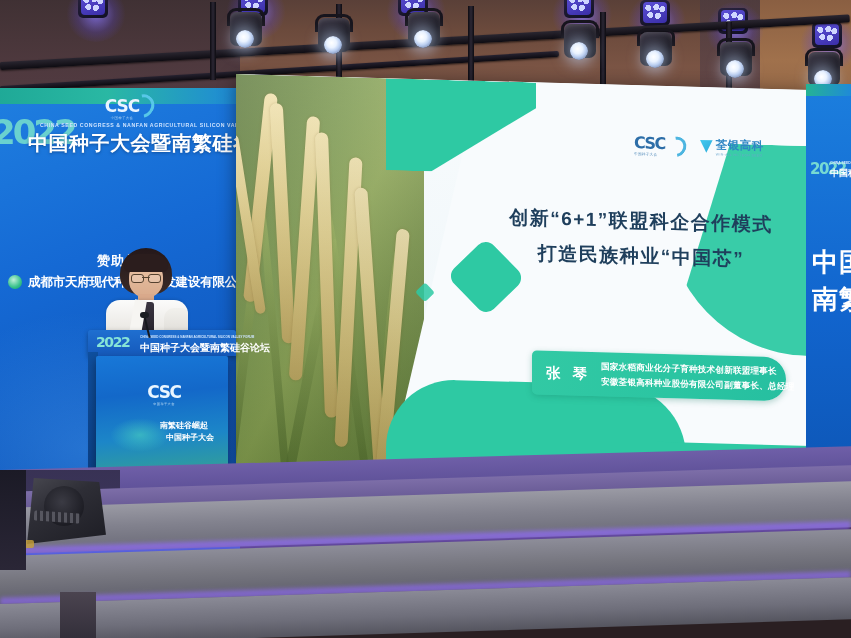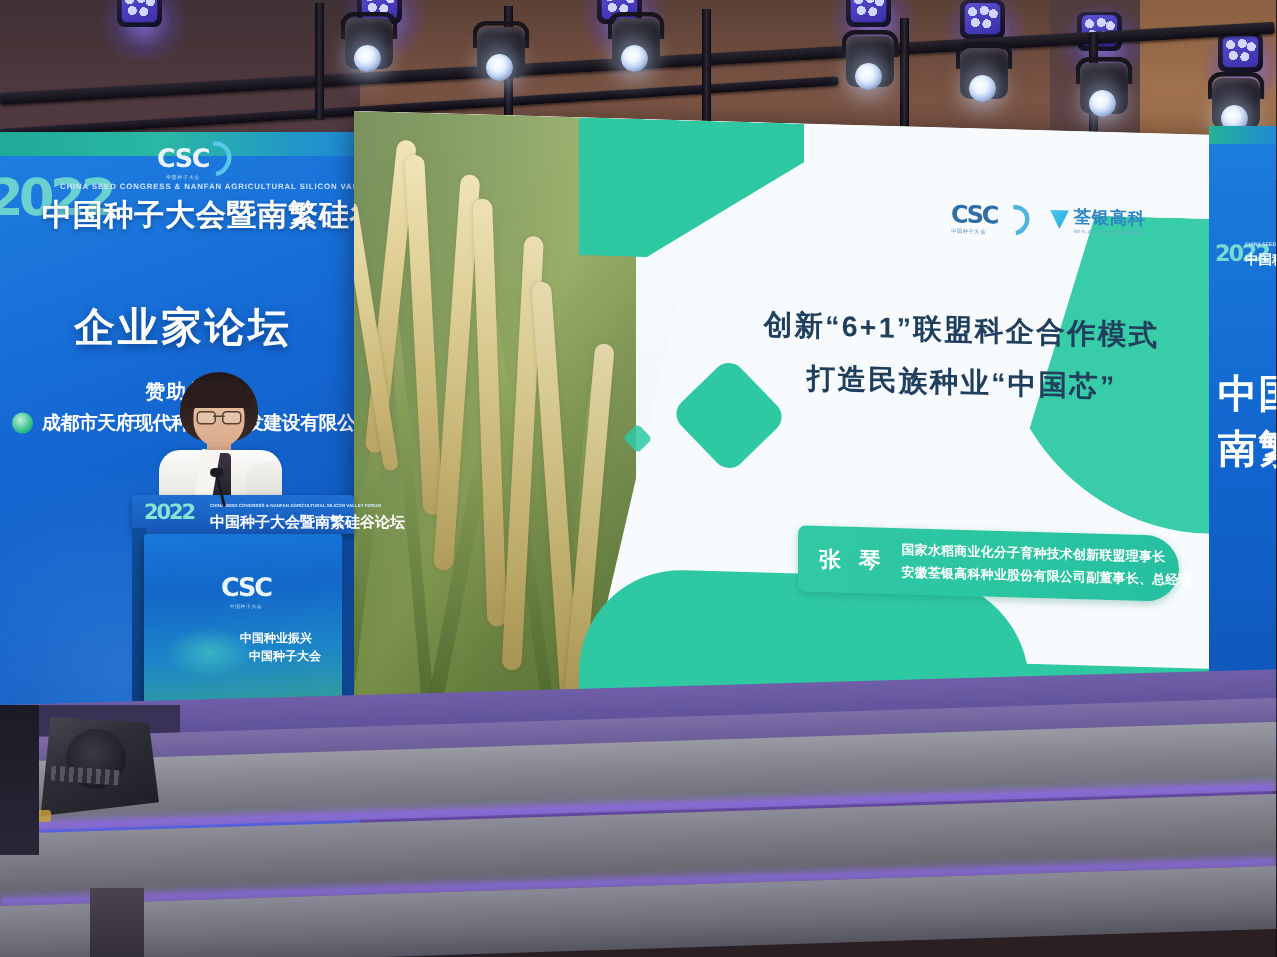--- a/index.html
+++ b/index.html
@@ -349,21 +349,20 @@
 
   <div class="abs" style="left:96px;top:96px;width:52px;text-align:center;">
     <div class="csc-mark" style="font-size:17px;font-family:'DejaVu Sans',sans-serif;">CSC</div>
     <div style="font-size:3.4px;color:#bcdcf5;letter-spacing:.4px;">中国种子大会</div>
     <div class="csc-swoosh" style="left:36px;top:-2px;width:16px;height:18px;"></div>
   </div>
 
   <div class="abs" id="year-2022">2022</div>
   <div class="abs" id="hdr-en">CHINA SEED CONGRESS &amp; NANFAN AGRICULTURAL SILICON VALLEY FORUM</div>
   <div class="abs" id="hdr-cn">中国种子大会暨南繁硅谷论坛</div>
-  <div class="abs" id="forum-title">企业家论坛</div>
   <div class="abs" id="sponsor-label">赞助单位</div>
   <div class="abs" id="sponsor-icon"></div>
   <div class="abs" id="sponsor-name" style="padding-left:20px;">成都市天府现代种业园开发建设有限公司</div>
 
   <div class="abs" id="screen">
     <div id="slide">
 
       <div id="rice-photo">
         <div class="rice-blade" style="left:4px;top:150px;width:9px;height:260px;transform:rotate(7deg);"></div>
         <div class="rice-blade" style="left:34px;top:120px;width:8px;height:290px;transform:rotate(-5deg);"></div>
@@ -451,21 +450,21 @@
   <div class="abs" id="podium-top-year">2022</div>
   <div class="abs" id="podium-top-en">CHINA SEED CONGRESS &amp; NANFAN AGRICULTURAL SILICON VALLEY FORUM</div>
   <div class="abs" id="podium-top-cn">中国种子大会暨南繁硅谷论坛</div>
   <div class="abs" id="podium-side"></div>
   <div class="abs" id="podium-body"></div>
   <div class="abs" id="podium-csc">
     <div class="m">CSC</div>
     <div class="s">中国种子大会</div>
   </div>
   <div class="abs" id="podium-wave"></div>
-  <div class="abs" id="podium-cn1">中国种业振兴</div>
+  <div class="abs" id="podium-cn1">南繁硅谷崛起</div>
   <div class="abs" id="podium-cn2">中国种子大会</div>
   <div class="abs" id="podium-base"></div>
   <div class="abs" id="mic-stem"></div>
   <div class="abs" id="mic-head"></div>
 
   <div class="abs" id="stage-edge-white"></div>
   <div class="abs" id="stage-front"></div>
   <div class="abs" id="floor-dark-l"></div>
   <div class="abs" id="step1"></div>
   <div class="abs" id="carpet1"></div>

